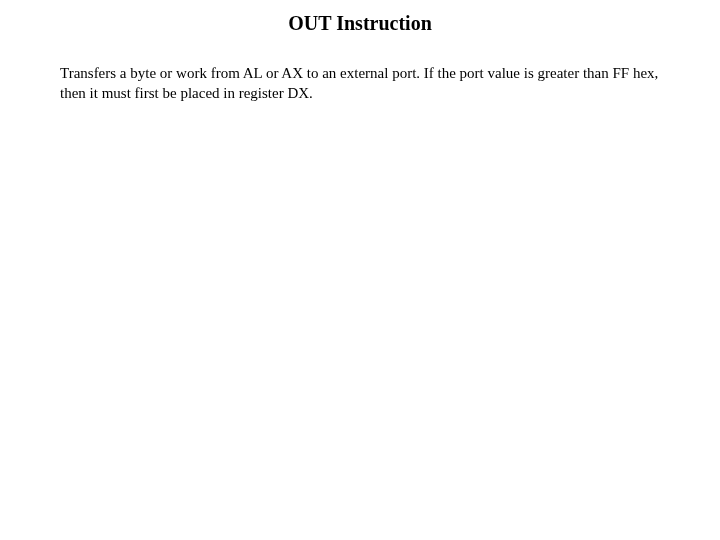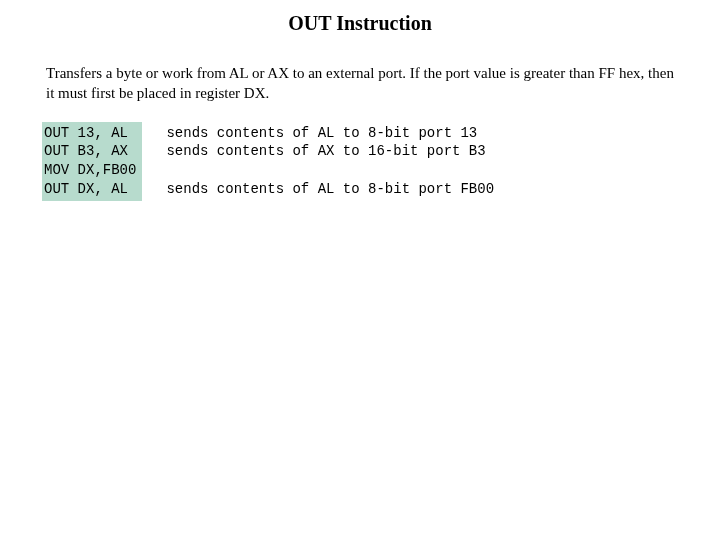--- a/index.html
+++ b/index.html
@@ -16,21 +16,21 @@
   }
   .title {
     text-align: center;
     font-size: 20px;
     font-weight: bold;
     margin: 4px 0 28px 0;
   }
   .description {
     font-size: 15px;
     line-height: 1.35;
-    margin: 0 0 18px 4px;
+    margin: 0 0 18px 18px;
   }
   .example {
     display: flex;
     align-items: flex-start;
     font-family: "Courier New", Courier, monospace;
     font-size: 14px;
     line-height: 1.35;
   }
   .code-block {
     background: #b7dbcd;
@@ -44,24 +44,14 @@
 </style>
 </head>
 <body>
 
 <div class="page">
 
   <div class="title">OUT Instruction</div>
 
   <p class="description">Transfers a byte or work from AL or AX to an external port.  If the port value is greater than FF hex, then it must first be placed in register DX.</p>
 
-  <div class="example">
-    <div class="code-block">OUT 13, AL
-OUT B3, AX
-MOV DX,FB00
-OUT DX, AL</div>
-    <div class="explain-block">sends contents of AL to 8-bit port 13
-sends contents of AX to 16-bit port B3
-
-sends contents of AL to 8-bit port FB00</div>
-  </div>
 
 </div>
 
 </body></html>

